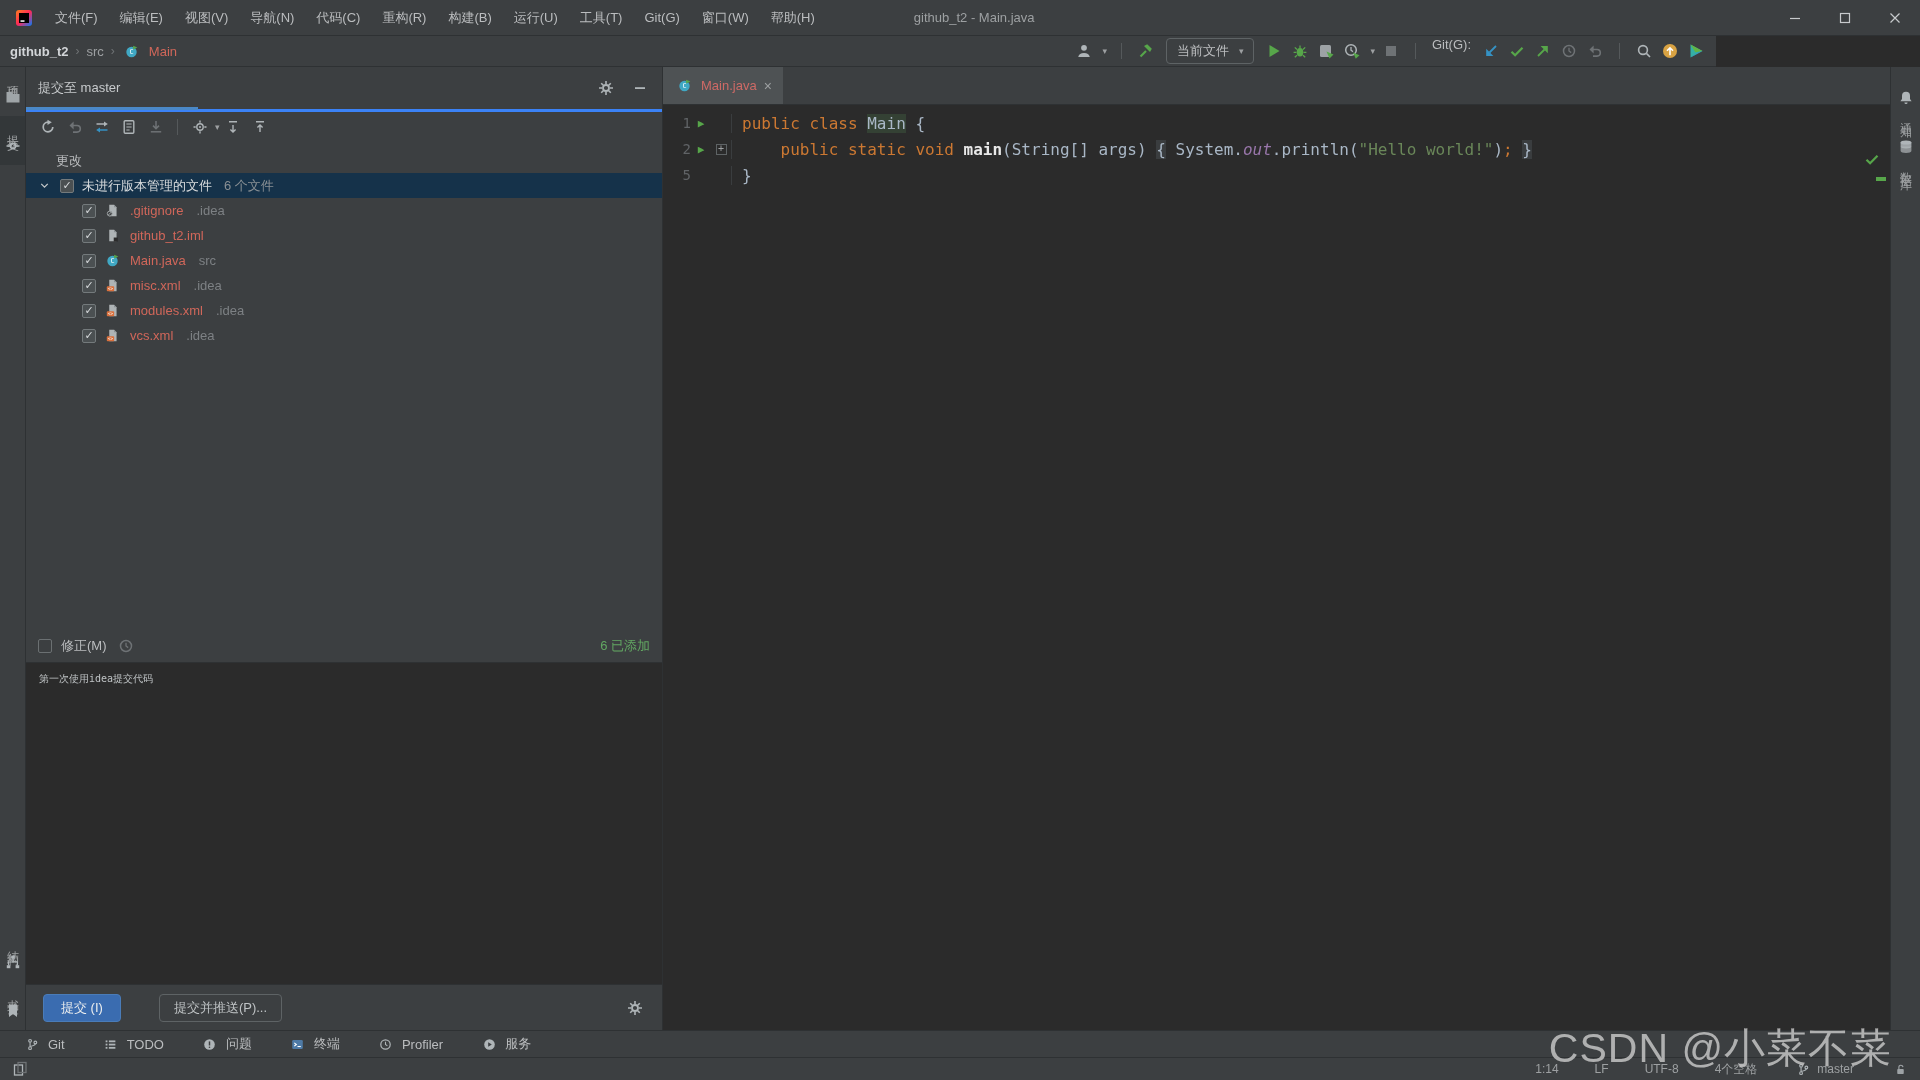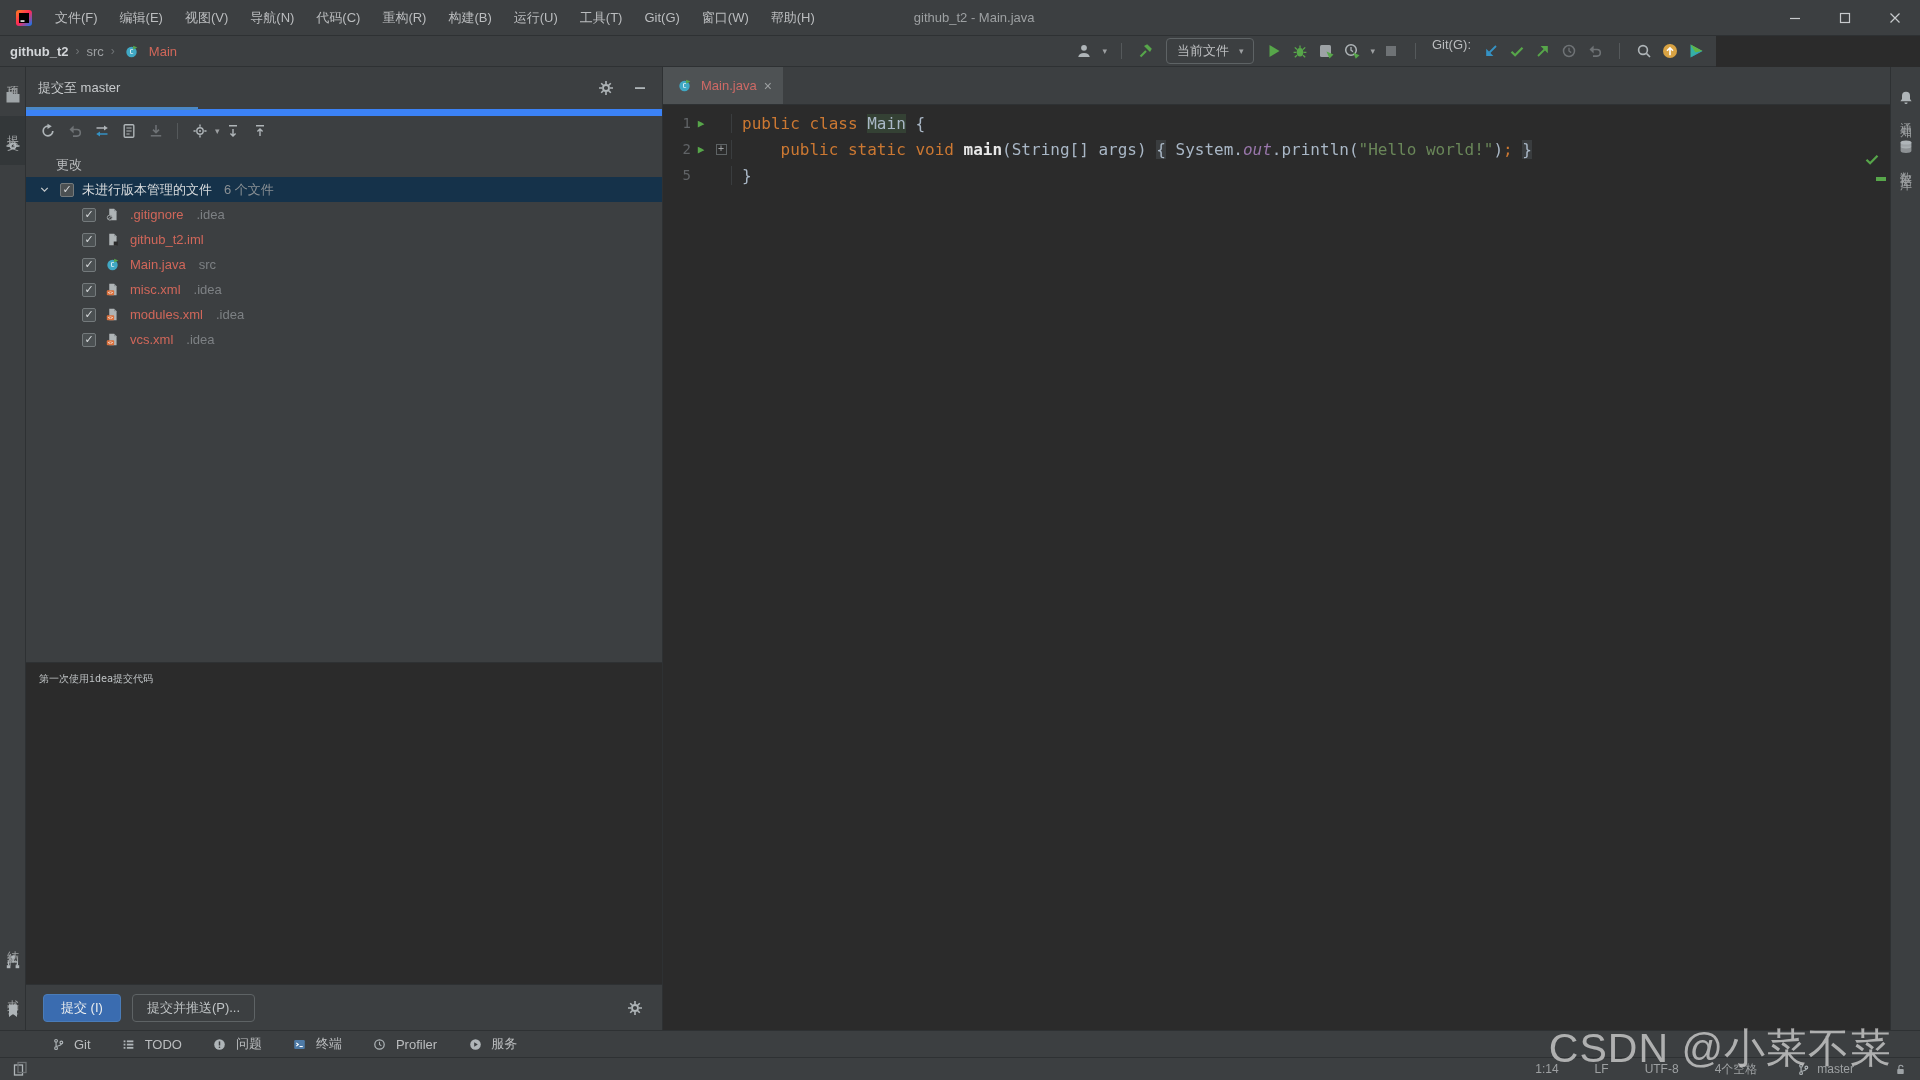--- a/index.html
+++ b/index.html
@@ -38,21 +38,21 @@
   #right-stripe{left:1890px;top:67px;width:30px;height:963px;background:#3C3F41;border-left:1px solid #2E3133;
                 box-sizing:border-box;display:flex;flex-direction:column;align-items:center;padding-top:12px;}
   .stripe-item{display:flex;flex-direction:column;align-items:center;gap:5px;padding:9px 0;width:100%;}
   .stripe-item.active{background:#333739;}
   .vlabel{writing-mode:vertical-rl;font-size:12px;color:#9DA0A2;letter-spacing:3px;}
   #stripe-bottom{margin-top:auto;width:100%;display:flex;flex-direction:column;align-items:center;}
   
   #commit-panel{left:26px;top:67px;width:637px;height:963px;background:#3C3F41;border-right:1px solid #2E3133;
                 box-sizing:border-box;display:flex;flex-direction:column;}
   #cp-header{flex:0 0 42px;position:relative;display:flex;align-items:center;padding:0 12px;
-             border-bottom:7px solid #3b82f6;}
+             border-bottom:3px solid #3b82f6;}
   #cp-header-title{color:#C7CACC;}
   #cp-underline{position:absolute;left:0;bottom:-1px;width:172px;height:3px;background:#4A88C7;}
   #cp-header-actions{margin-left:auto;display:flex;align-items:center;gap:14px;}
   #cp-toolbar{flex:0 0 30px;display:flex;align-items:center;padding:0 8px;}
   #cp-toolbar .ic{width:27px;}
   #cp-tree{flex:1 1 auto;overflow:hidden;padding-top:6px;}
   .tree-row{height:25px;display:flex;align-items:center;}
   #changes-row{padding-left:30px;color:#BBBDBF;}
   #group-row{background:#15324A;padding-left:8px;gap:6px;}
   #group-label{color:#D7DADC;margin-left:2px;}
@@ -63,21 +63,21 @@
   .cb{width:14px;height:14px;box-sizing:border-box;border:1px solid #747A7C;border-radius:2px;
       background:#4B5052;display:flex;align-items:center;justify-content:center;
       color:#D8DBDD;font-size:11px;line-height:11px;flex:0 0 auto;}
   .cb.un{background:transparent;border-color:#6B7072;color:transparent;}
   #cp-amend{flex:0 0 32px;display:flex;align-items:center;padding:0 12px;gap:9px;}
   #amend-label{color:#BBBDBF;}
   #added-badge{margin-left:auto;color:#62A762;}
   #cp-message{flex:0 0 323px;background:#2B2B2B;border-top:1px solid #2E3133;border-bottom:1px solid #2E3133;
               padding:9px 13px;box-sizing:border-box;color:#BFC3C5;
               font-family:"DejaVu Sans Mono",monospace;font-size:10px;}
-  #cp-buttons{flex:0 0 45px;display:flex;align-items:center;padding:0 17px;background:#3C3F41;}
+  #cp-buttons{flex:0 0 45px;display:flex;align-items:center;padding:0 17px;background:#3C3F41;gap:27px;}
   #btn-commit{height:28px;padding:0 17px;background:#3A6CB0;border:1px solid #4A7CB8;border-radius:4px;
               color:#ECEEEF;font-size:13px;font-family:inherit;}
   #btn-commit-push{height:28px;padding:0 14px;background:transparent;border:1px solid #5E6365;border-radius:4px;
                    color:#BFC3C5;font-size:13px;font-family:inherit;margin-left:11px;}
   #cp-buttons .ic{margin-left:auto;}
   
   #editor{left:663px;top:67px;width:1227px;height:963px;background:#2B2B2B;box-sizing:border-box;}
   #tabbar{height:38px;background:#3C3F41;border-bottom:1px solid #2E3133;display:flex;box-sizing:border-box;}
   #tab-main{height:100%;display:flex;align-items:center;gap:7px;padding:0 11px;background:#4E5254;}
   #tab-label{color:#CE6A66;}
@@ -96,21 +96,21 @@
   .tk-decl{color:#E8E8E8;font-weight:bold;}
   .tk-hl{color:#A9B7C6;background:#344134;}
   .tk-field{color:#9876AA;font-style:italic;}
   .tk-str{color:#6A8759;}
   .tk-semi{color:#CC7832;}
   .tk-fold{color:#A9B7C6;background:#3A3D3F;}
   #inspect-ok{position:absolute;right:8px;top:44px;}
   #stripe-mark{position:absolute;right:4px;top:72px;width:10px;height:4px;background:#57A64A;}
   
   #bottom-bar{left:0;top:1030px;width:1920px;height:27px;background:#3C3F41;border-top:1px solid #2E3133;
-              box-sizing:border-box;display:flex;align-items:center;gap:28px;padding-left:48px;}
+              box-sizing:border-box;display:flex;align-items:center;gap:36px;padding-left:22px;}
   .tw-btn{display:flex;align-items:center;gap:6px;color:#BBBDBF;}
   #status-bar{left:0;top:1057px;width:1920px;height:23px;background:#3C3F41;border-top:1px solid #2E3133;
               box-sizing:border-box;display:flex;align-items:center;padding:0 10px;font-size:12px;color:#9DA0A2;}
   #status-right{margin-left:auto;display:flex;align-items:center;gap:36px;}
   .status-item{display:flex;align-items:center;gap:4px;}
   
   #watermark{position:absolute;right:28px;bottom:4px;z-index:50;font-size:41px;color:#C9C9C9;opacity:.82;
              letter-spacing:1px;pointer-events:none;}
 </style>
 </head>
@@ -482,20 +482,31 @@
               <path d="M10 1l3 3h-3z" fill="#878D90"></path>
               <rect x="1" y="9" width="9" height="6" rx="1" fill="#D9703D"></rect>
               <text x="5.5" y="13.7" font-size="5.5" fill="#fff" text-anchor="middle" font-family="DejaVu Sans Mono, monospace">&lt;&gt;</text>
             </svg>
           </span>
           <span class="file-name">vcs.xml</span>
           <span class="file-dir">.idea</span>
         </div>
       </div>
   </div>
+  <div id="cp-amend">
+    <span class="cb un"></span>
+    <span id="amend-label">修正(M)</span>
+    <span class="ic">
+      <svg viewBox="0 0 16 16">
+          <circle cx="8" cy="8" r="5.5" stroke="#6E7275" stroke-width="1.5" fill="none"></circle>
+          <path d="M8 4.8V8l2.2 1.6" stroke="#6E7275" stroke-width="1.3" fill="none"></path>
+        </svg>
+      </span>
+    <span id="added-badge">6 已添加</span>
+  </div>
   <div id="cp-message">
     <span>第一次使用idea提交代码</span>
   </div>
   <div id="cp-buttons">
     <button id="btn-commit">提交 (I)</button>
     <button id="btn-commit-push">提交并推送(P)...</button>
     <span class="ic">
       <svg viewBox="0 0 16 16">
           <circle cx="8" cy="8" r="3" fill="none" stroke="#AFB5B8" stroke-width="1.8"></circle>
       <path d="M8 1v3M8 12v3M1 8h3M12 8h3M3.2 3.2l2.1 2.1M10.7 10.7l2.1 2.1M12.8 3.2l-2.1 2.1M5.3 10.7l-2.1 2.1" stroke="#AFB5B8" stroke-width="1.6"></path>

